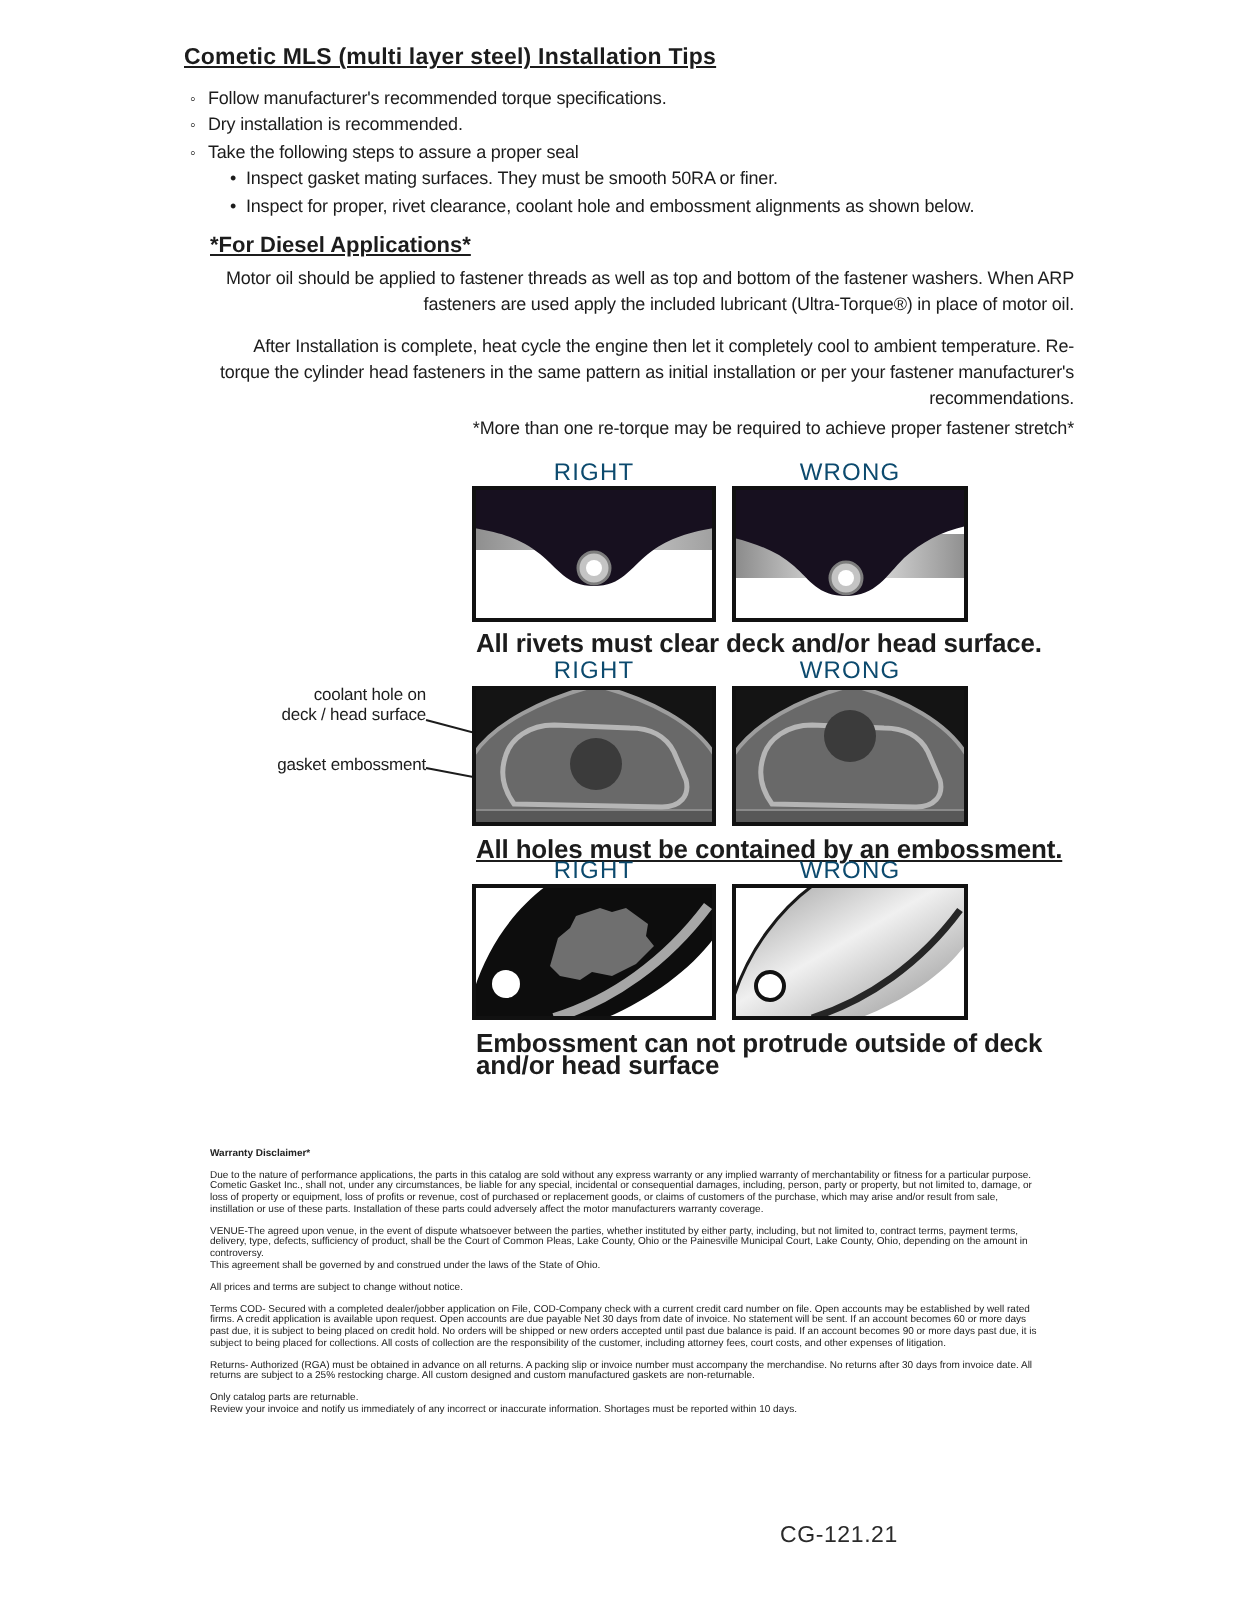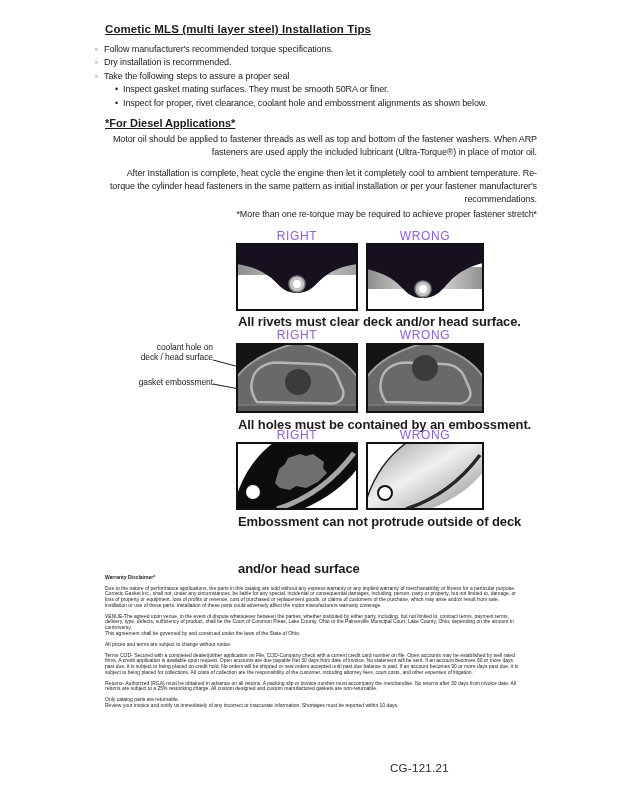--- a/index.html
+++ b/index.html
@@ -1,28 +1,28 @@
 <!DOCTYPE html>
 <html><head>
 <meta charset="utf-8">
 <style>
   html,body{margin:0;padding:0;background:#e8e8e8;}
   .page{position:relative;width:618px;height:800px;background:#ffffff;overflow:hidden;
         font-family:"Liberation Sans",sans-serif;color:#1c1c1c;}
   .abs{position:absolute;}
-  .title{left:105px;top:23px;font-size:11.5px;font-weight:bold;text-decoration:underline;letter-spacing:0.1px;}
+  .title{left:92px;top:23px;font-size:11.5px;font-weight:bold;text-decoration:underline;letter-spacing:0.1px;}
   .tips{left:95px;top:43px;width:440px;font-size:9px;line-height:13.4px;letter-spacing:-0.1px;}
   .tip{display:flex;}
   .tip .m{width:9px;flex:0 0 9px;font-size:8px;}
   .tip.sub{padding-left:20px;}
   .tip.sub .m{width:8px;flex:0 0 8px;font-size:9px;}
   .h2{left:105px;top:117px;font-size:11px;font-weight:bold;text-decoration:underline;}
   .para{left:105px;top:0;width:432px;font-size:9px;line-height:13.2px;letter-spacing:-0.1px;text-align:right;}
   .p1{top:133px;} .p2{top:167px;} .p3{top:208px;}
-  .rw-label{top:0;font-size:12px;letter-spacing:0.6px;text-align:center;color:#8b5cf6;}
+  .rw-label{top:0;font-size:12px;letter-spacing:0.6px;text-align:center;color:#0c4a6e;}
   .cap{font-size:13px;font-weight:bold;letter-spacing:-0.1px;}
   .side-label{left:100px;width:113px;text-align:right;font-size:8.5px;line-height:9.6px;letter-spacing:-0.1px;}
   .legal{left:105px;top:575px;width:415px;font-size:5px;line-height:5.65px;color:#222;}
   .legal .lh{font-weight:bold;margin-bottom:5px;}
   .legal p{margin:0 0 5.4px 0;}
   .legal .tight{margin:0;}
   .footer{left:390px;top:762px;font-size:11.5px;letter-spacing:0.3px;color:#2a2a2a;}
   svg{display:block;}
 </style>
 </head>
@@ -130,21 +130,21 @@
     <line x1="1" y1="62" x2="117" y2="62" stroke="#8b8b8b" stroke-width="1"></line>
     <path d="M1,1 L55,1 C34,7 12,18 1,34 Z" fill="#141414"></path>
     <path d="M55,1 C34,7 12,18 1,34" stroke="#9d9d9d" stroke-width="2" fill="none"></path>
     <path d="M117,1 L65,1 C86,7 107,18 117,34 Z" fill="#141414"></path>
     <path d="M65,1 C86,7 107,18 117,34" stroke="#9d9d9d" stroke-width="2" fill="none"></path>
     <path d="M20,59 L92,60.5 C101,60.5 106,55 104,47 L98,33 C94,25 86,21 76,21 L40,19.5 C28,19.5 18,26 15.5,36 C13,44 15,52 20,59 Z" fill="none" stroke="#b5b5b5" stroke-width="2.5"></path>
     <circle cx="59" cy="25" r="13" fill="#3b3b3b"></circle>
     <rect x="1" y="1" width="116" height="68" fill="none" stroke="#111111" stroke-width="2"></rect>
   </svg>
 
-  <div class="abs cap" style="left:238px;top:417px;">All holes must be contained by an embossment.</div>
+  <div class="abs cap" style="left:238px;top:417px;text-decoration:underline;">All holes must be contained by an embossment.</div>
 
   <div class="abs rw-label" style="left:236px;top:428px;width:122px;">RIGHT</div>
   <div class="abs rw-label" style="left:366px;top:428px;width:118px;">WRONG</div>
 
   <svg class="abs" style="left:236px;top:442px;" width="122" height="68" viewBox="0 0 122 68">
     <rect x="0" y="0" width="122" height="68" fill="#0d0d0d"></rect>
     <path d="M1,1 L37,1 C21,13 8,31 1,53 Z" fill="#ffffff"></path>
     <path d="M121,27 C109,43 90,57 67,67 L121,67 Z" fill="#ffffff"></path>
     <path d="M118,11 C97,39 70,58 41,67" stroke="#a6a6a6" stroke-width="5" fill="none"></path>
     <path d="M39,41 L43,27 L49,22 L52,16 L64,12 L70,14 L77,12 L88,20 L87,26 L91,31 L82,40 L70,46 L60,44 L54,48 L44,46 Z" fill="#6f6f6f"></path>
@@ -163,21 +163,21 @@
     <rect x="0" y="0" width="118" height="68" fill="url(#g3w)"></rect>
     <path d="M1,1 L40,1 C24,13 9,32 1,56 Z" fill="#ffffff"></path>
     <path d="M117,30 C106,45 87,58 64,67 L117,67 Z" fill="#ffffff"></path>
     <path d="M114,13 C94,40 68,58 40,67" stroke="#262626" stroke-width="3.5" fill="none"></path>
     <path d="M40,1 C24,13 9,32 1,56" stroke="#1a1a1a" stroke-width="1.5" fill="none"></path>
     <circle cx="19" cy="51" r="7" fill="#ffffff" stroke="#111111" stroke-width="2"></circle>
     <rect x="1" y="1" width="116" height="66" fill="none" stroke="#111111" stroke-width="2"></rect>
   </svg>
 
   <div class="abs cap" style="left:238px;top:514px;">Embossment can not protrude outside of deck</div>
-  <div class="abs cap" style="left:238px;top:525px;margin-top:36px;">and/or head surface</div>
+  <div class="abs cap" style="left:238px;top:525px;">and/or head surface</div>
 
   <div class="abs legal">
     <div class="lh">Warranty Disclaimer*</div>
     <p>Due to the nature of performance applications, the parts in this catalog are sold without any express warranty or any implied warranty of merchantability or fitness for a particular purpose.  Cometic Gasket Inc., shall not, under any circumstances, be liable for any special, incidental or consequential damages, including, person, party or property, but not limited to, damage, or loss of property or equipment, loss of profits or revenue, cost of purchased or replacement goods, or claims of customers of the purchase, which may arise and/or result from sale, instillation or use of these parts.  Installation of these parts could adversely affect the motor manufacturers warranty coverage.</p>
     <p class="tight">VENUE-The agreed upon venue, in the event of dispute whatsoever between the parties, whether instituted by either party, including, but not limited to, contract terms, payment terms, delivery, type, defects, sufficiency of product, shall be the Court of Common Pleas, Lake County, Ohio or the Painesville Municipal Court, Lake County, Ohio, depending on the amount in controversy.</p>
     <p>This agreement shall be governed by and construed under the laws of the State of Ohio.</p>
     <p>All prices and terms are subject to change without notice.</p>
     <p>Terms COD- Secured with a completed dealer/jobber application on File, COD-Company check with a current credit card number on file.  Open accounts may be established by well rated firms.  A credit application is available upon request.  Open accounts are due payable Net 30 days from date of invoice.  No statement will be sent.  If an account becomes 60 or more days past due, it is subject to being placed on credit hold.  No orders will be shipped or new orders accepted until past due balance is paid.  If an account becomes 90 or more days past due, it is subject to being placed for collections.  All costs of collection are the responsibility of the customer, including attorney fees, court costs, and other expenses of litigation.</p>
     <p>Returns- Authorized (RGA) must be obtained in advance on all returns.  A packing slip or invoice number must accompany the merchandise.  No returns after 30 days from invoice date.  All returns are subject to a 25% restocking charge.  All custom designed and custom manufactured gaskets are non-returnable.</p>
     <p class="tight">Only catalog parts are returnable.</p>

